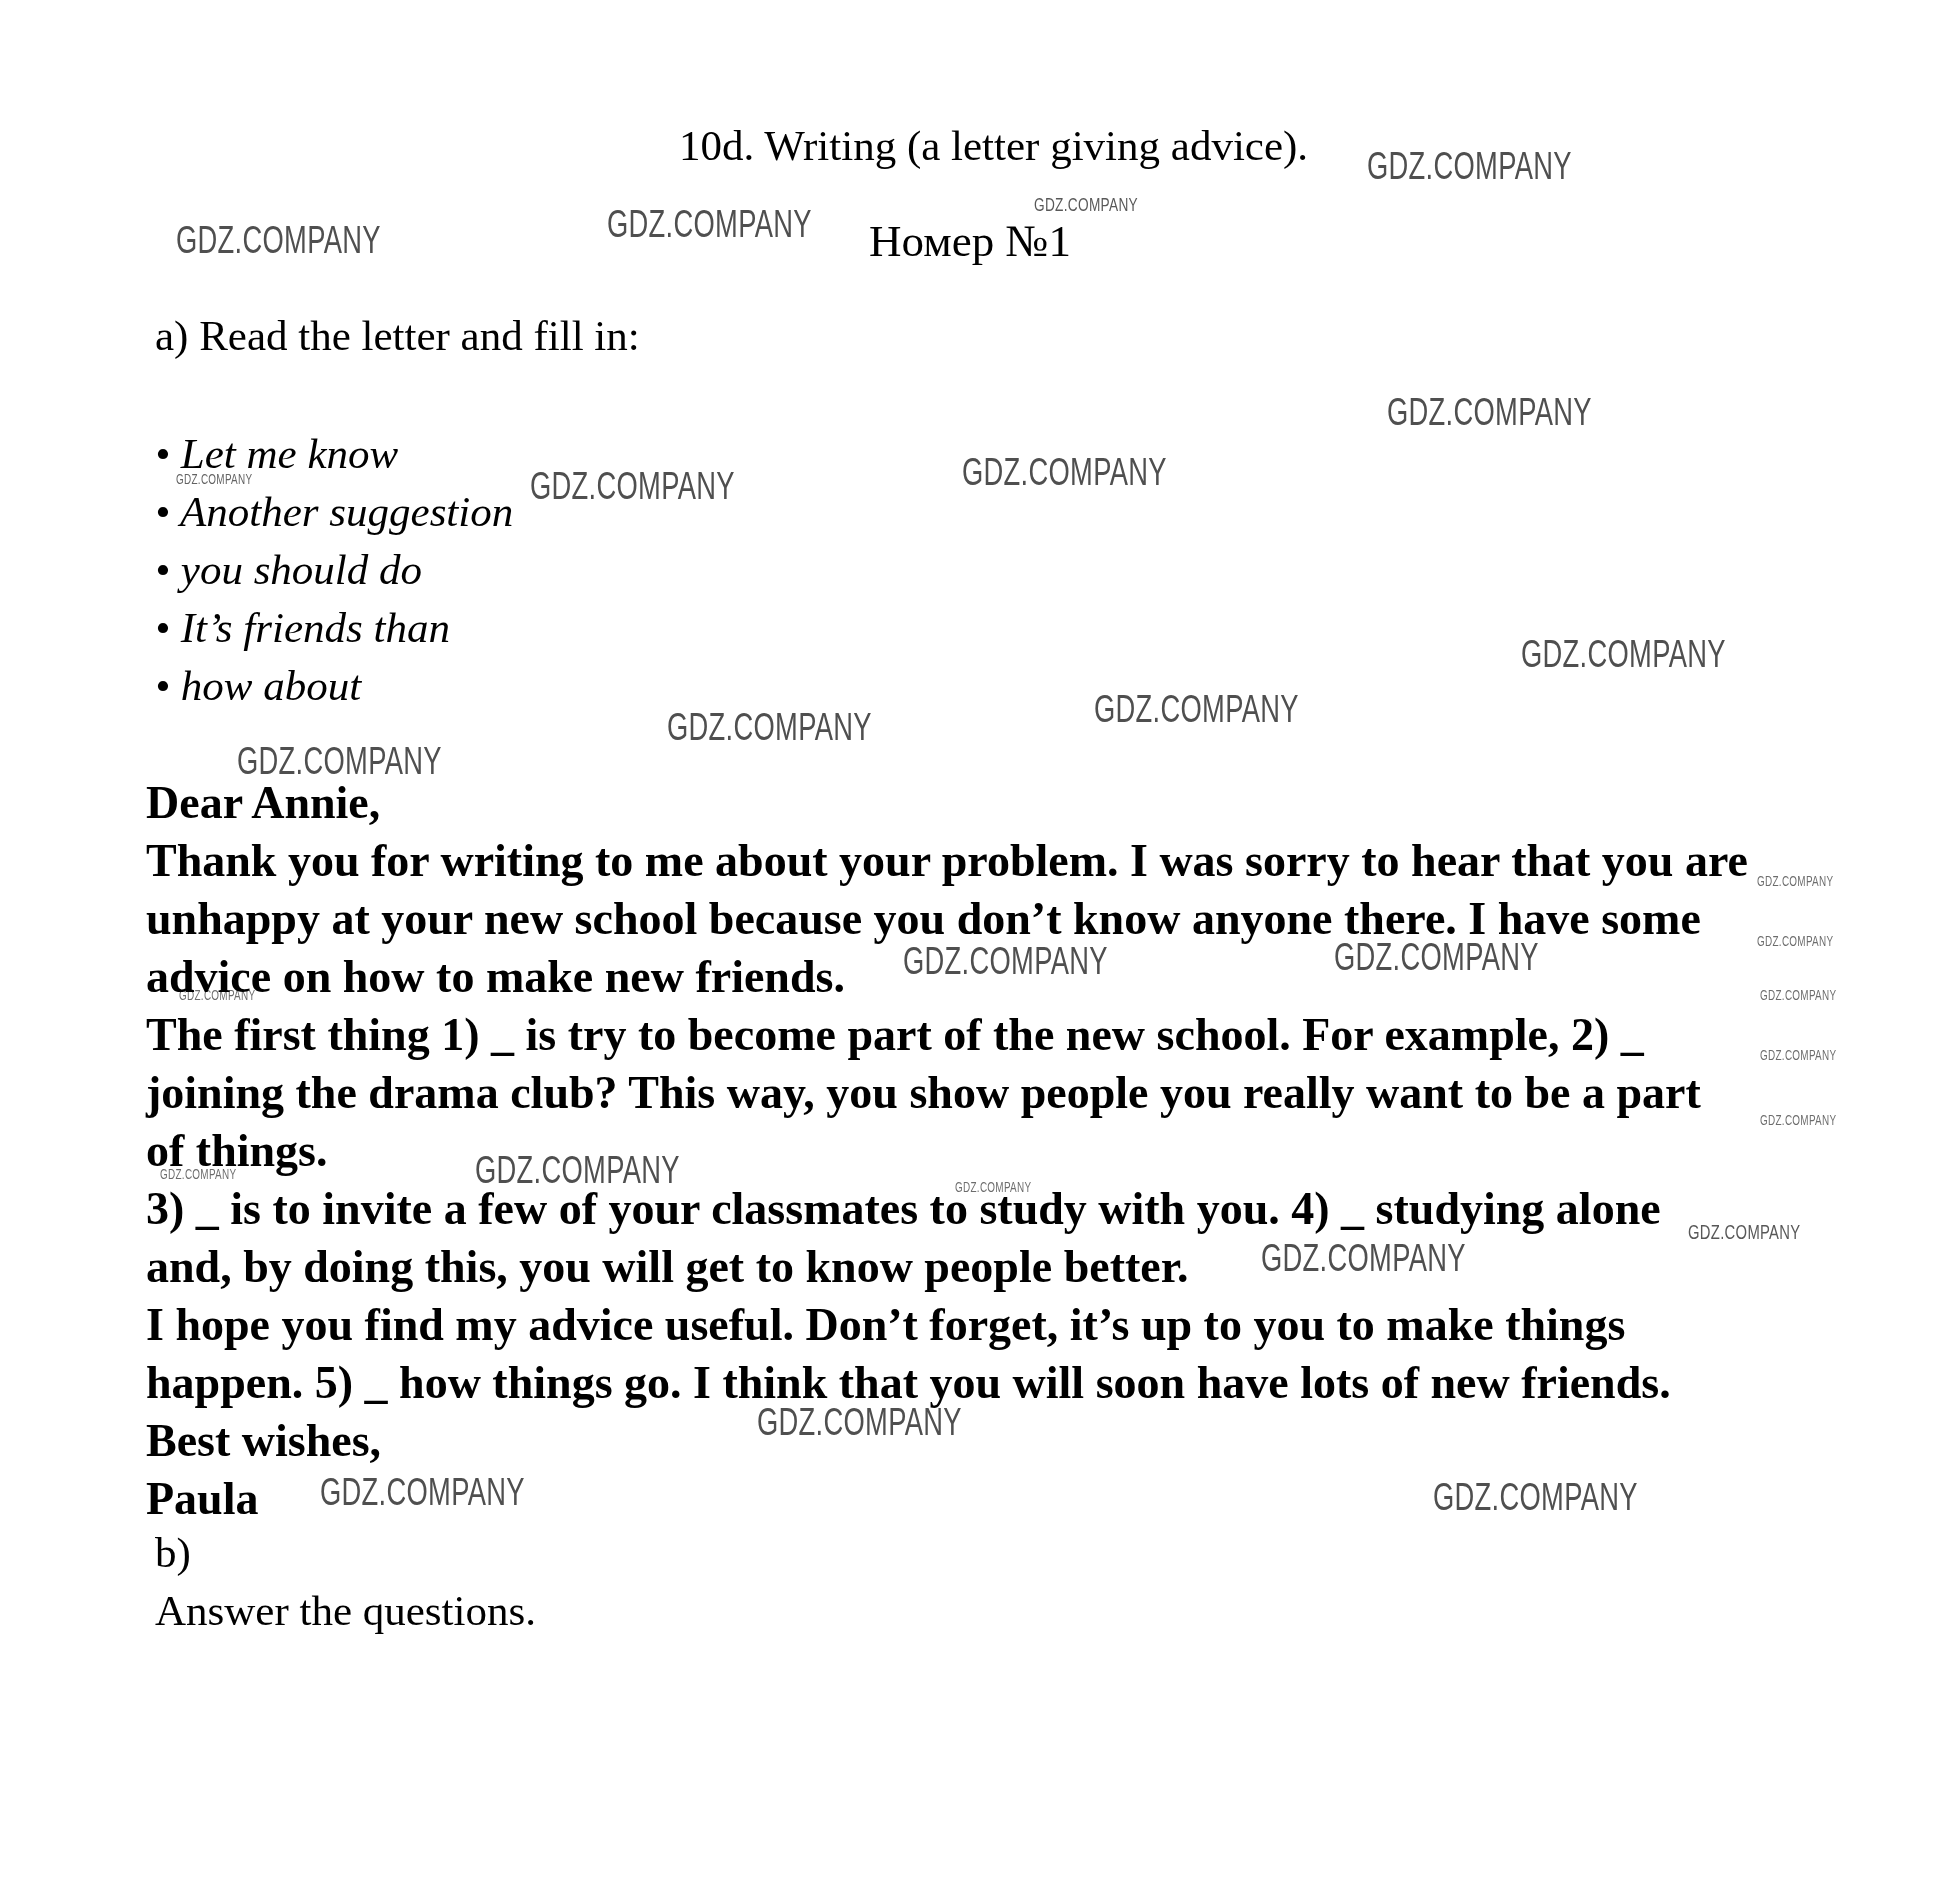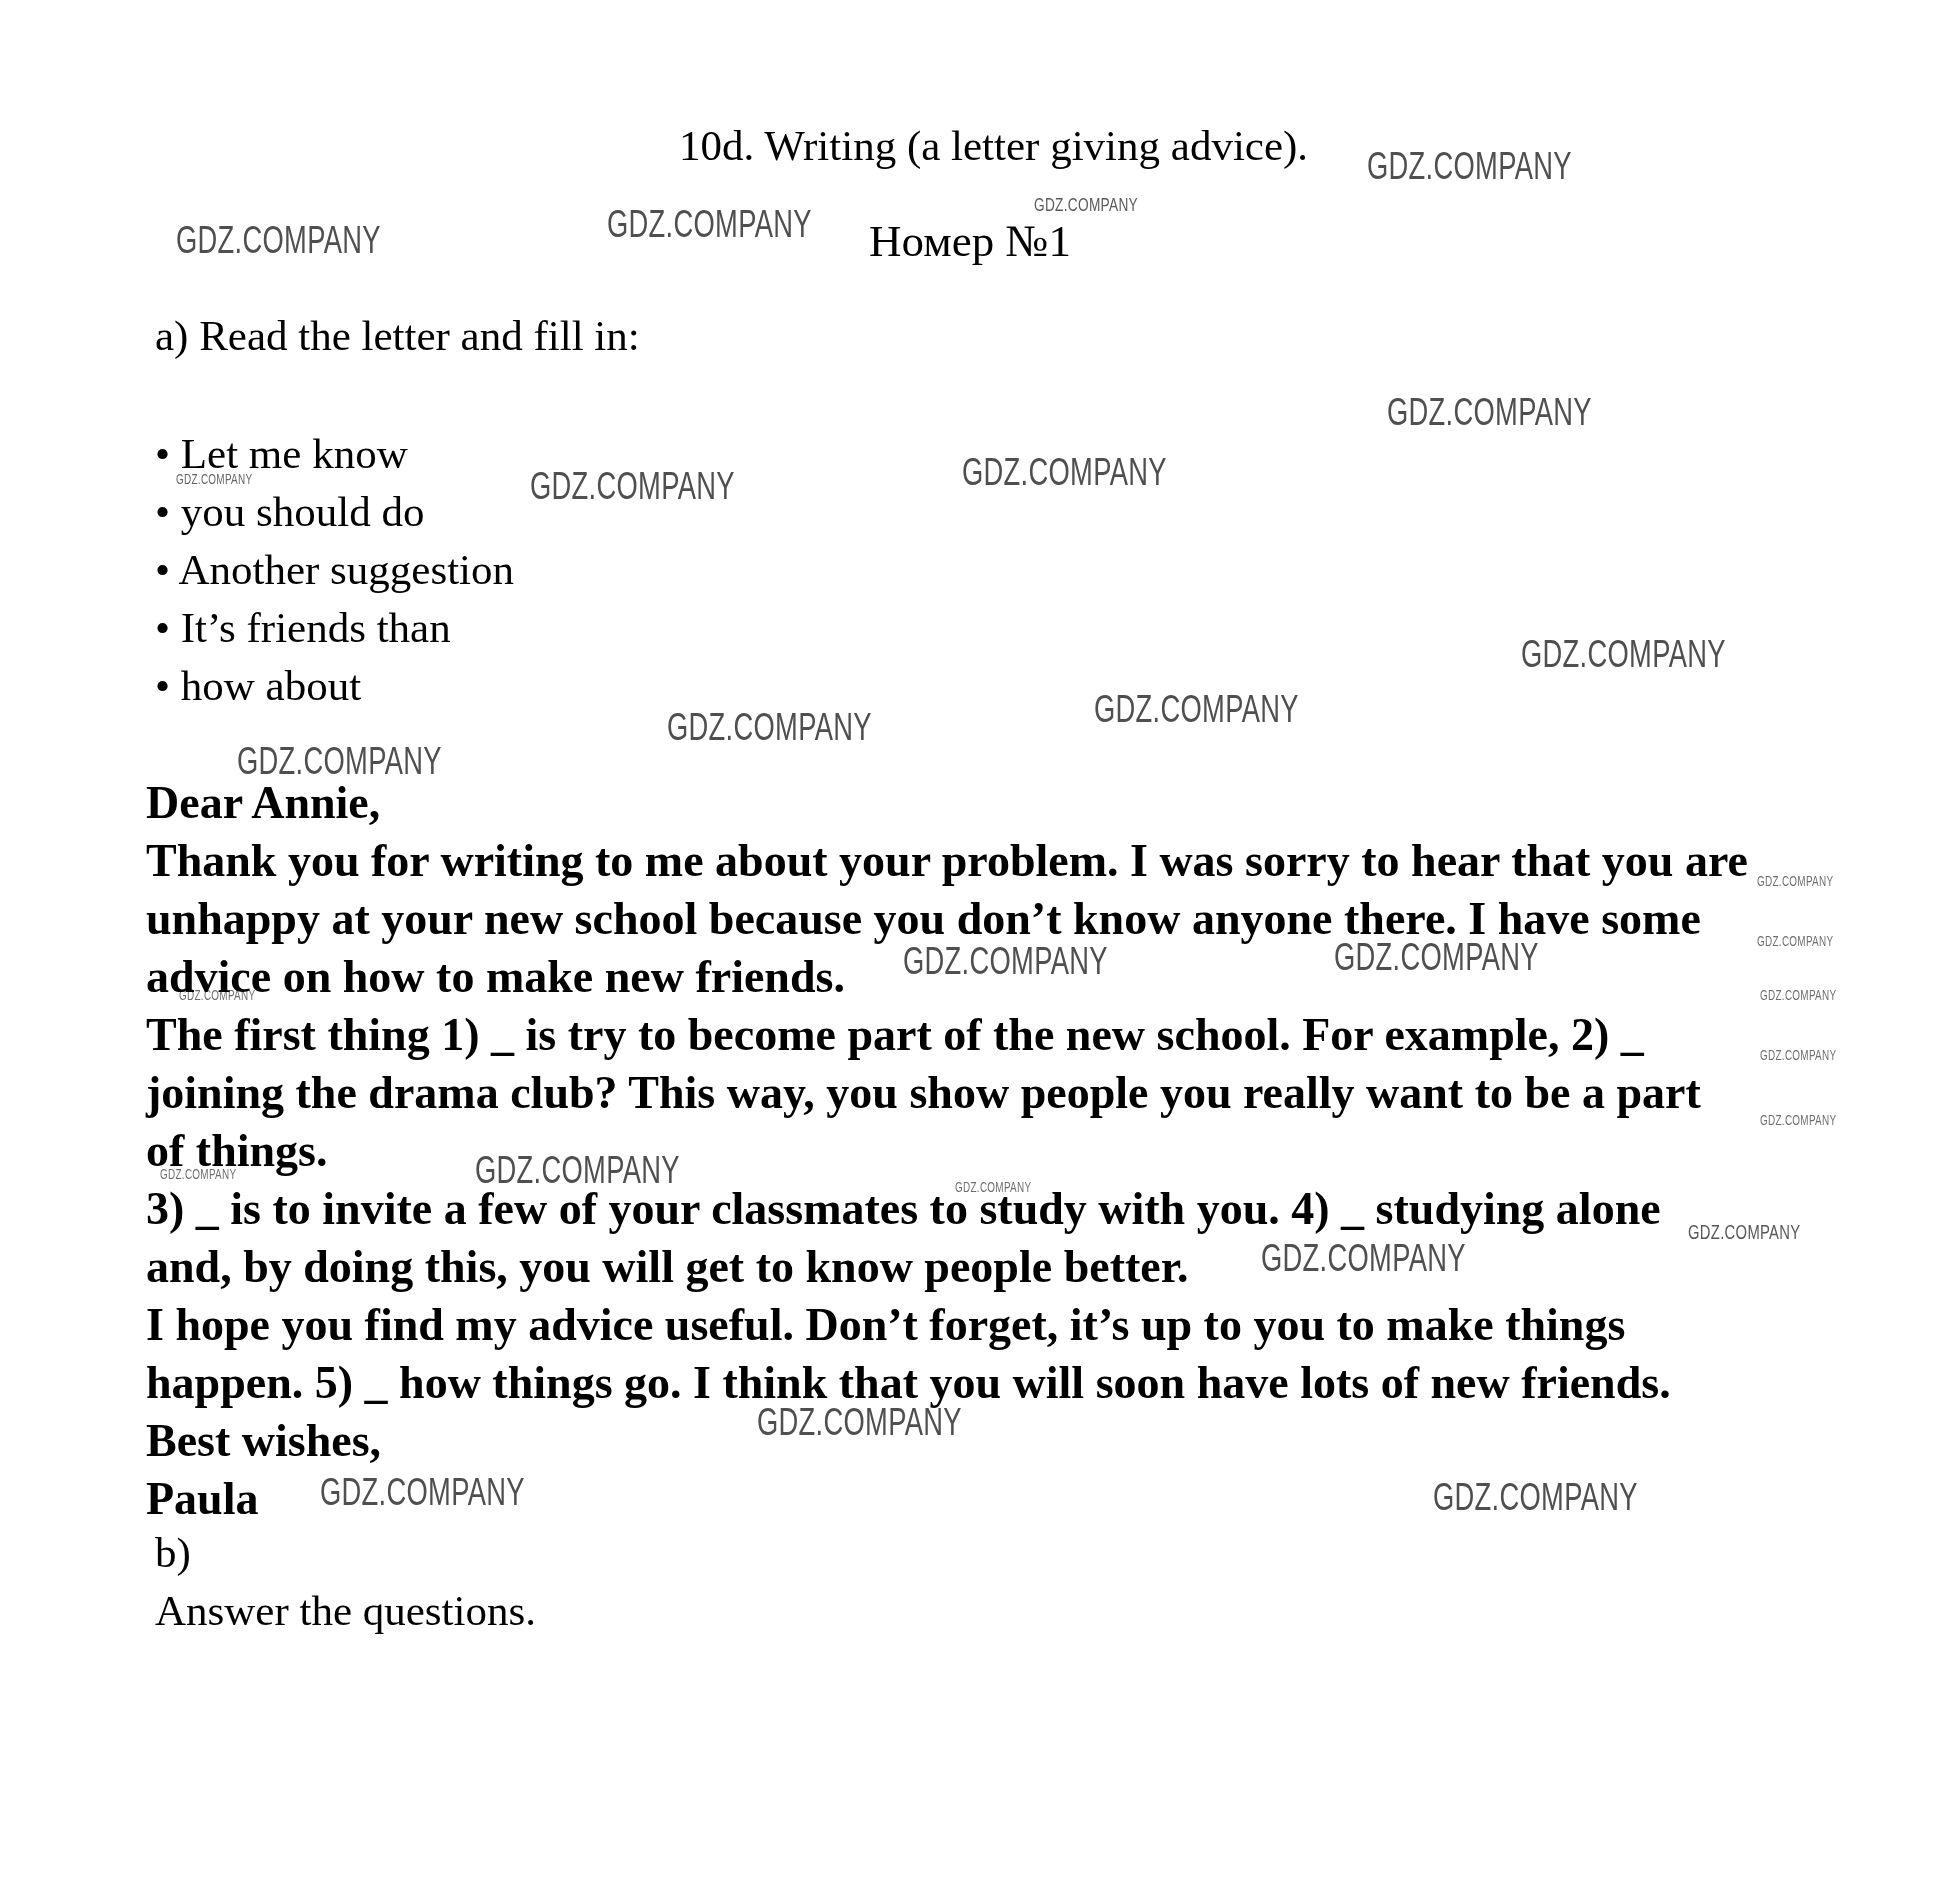--- a/index.html
+++ b/index.html
@@ -30,20 +30,21 @@
     position:absolute;
     top:311px;left:155px;
     font-size:43px;
     text-align:right;
   }
   .bullets{
     position:absolute;
     top:425px;left:155px;
     font-size:43px;
     line-height:58px;
+    font-style:italic;
   }
   .letter{
     position:absolute;
     top:774px;left:146px;width:1704px;
     font-size:46px;
     line-height:58px;
     font-weight:bold;
   }
   .taskb{
     position:absolute;
@@ -109,22 +110,22 @@
     </div>
 
   <h1 class="title">10d. Writing (a letter giving advice).</h1>
 
   <div class="subtitle">Номер №1</div>
 
   <div class="task-a">a) Read the letter and fill in:</div>
 
   <div class="bullets">
       <div class="line">• Let me know</div>
+      <div class="line">• Another suggestion</div>
       <div class="line">• you should do</div>
-      <div class="line">• Another suggestion</div>
       <div class="line">• It’s friends than</div>
       <div class="line">• how about</div>
     </div>
 
   <div class="letter">
       <div class="line">Dear Annie,</div>
       <div class="line">Thank you for writing to me about your problem. I was sorry to hear that you are</div>
       <div class="line">unhappy at your new school because you don’t know anyone there. I have some</div>
       <div class="line">advice on how to make new friends.</div>
       <div class="line">The first thing 1) _ is try to become part of the new school. For example, 2) _</div>

